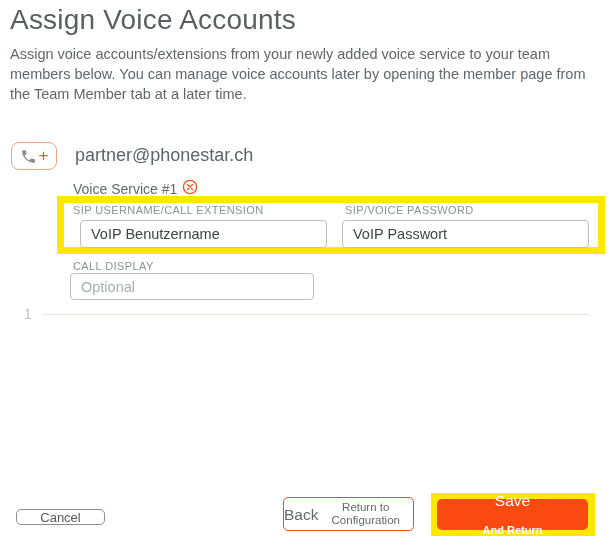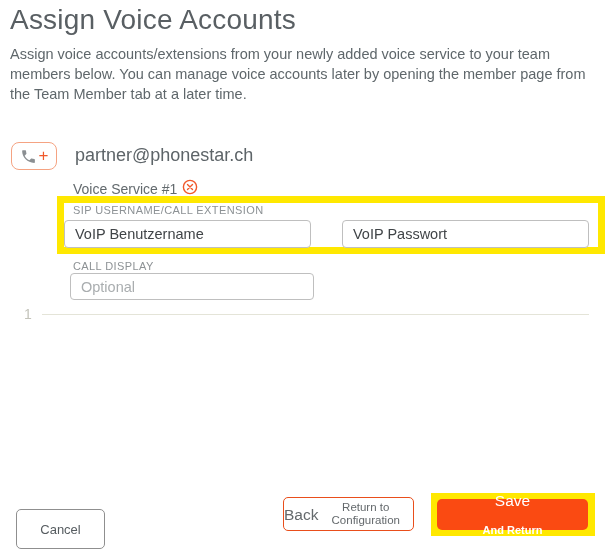--- a/index.html
+++ b/index.html
@@ -96,41 +96,41 @@
     border-radius: 4px;
     background: #ffffff;
     font-family: "Liberation Sans", sans-serif;
     font-size: 14.5px;
     color: #404447;
     padding: 0 10px;
     outline: none;
     z-index: 6;
   }
   .text-input::placeholder { color: #a9adaf; opacity: 1; }
-  .inp-username { left: 64px; top: 220px; width: 247px; }
+  .inp-username { left: 80px; top: 220px; width: 247px; }
   .inp-password { left: 342px; top: 220px; width: 247px; }
   .inp-display  { left: 70px; top: 273px; width: 244px; height: 27px; }
   
   .page-number {
     position: absolute;
     left: 24px; top: 306px;
     font-size: 14px;
     color: #c3c3ba;
   }
   .divider-line {
     position: absolute;
     left: 42px; top: 314px;
     width: 547px; height: 1px;
     background: #e4e4d8;
   }
   
   .cancel-button {
     position: absolute;
     left: 16px; top: 509px;
-    width: 89px; height: 40px;
+    width: 89px; height: 16px;
     background: #ffffff;
     border: 1px solid #8f8f8f;
     border-radius: 5px;
     font-family: "Liberation Sans", sans-serif;
     font-size: 13px;
     color: #565c60;
     cursor: pointer;
   }
   .back-button {
     position: absolute;
@@ -192,20 +192,21 @@
         <path d="M5.5 5.5 L10.5 10.5 M10.5 5.5 L5.5 10.5" stroke="#f0582b" stroke-width="1.4" stroke-linecap="round"></path>
       </svg>
     </span>
   </div>
 
   <div class="highlight-frame frame-sip"></div>
 
   <span class="field-label lbl-username">SIP USERNAME/CALL EXTENSION</span>
   <input class="text-input inp-username" type="text" value="VoIP Benutzername" style="">
 
+  <span class="field-label lbl-password">SIP/VOICE PASSWORD</span>
   <input class="text-input inp-password" type="text" value="VoIP Passwort" style="">
 
   <span class="field-label lbl-display">CALL DISPLAY</span>
   <input class="text-input inp-display" type="text" placeholder="Optional" style="">
 
   <span class="page-number">1</span>
   <div class="divider-line"></div>
 
   <button class="cancel-button">Cancel</button>
 

